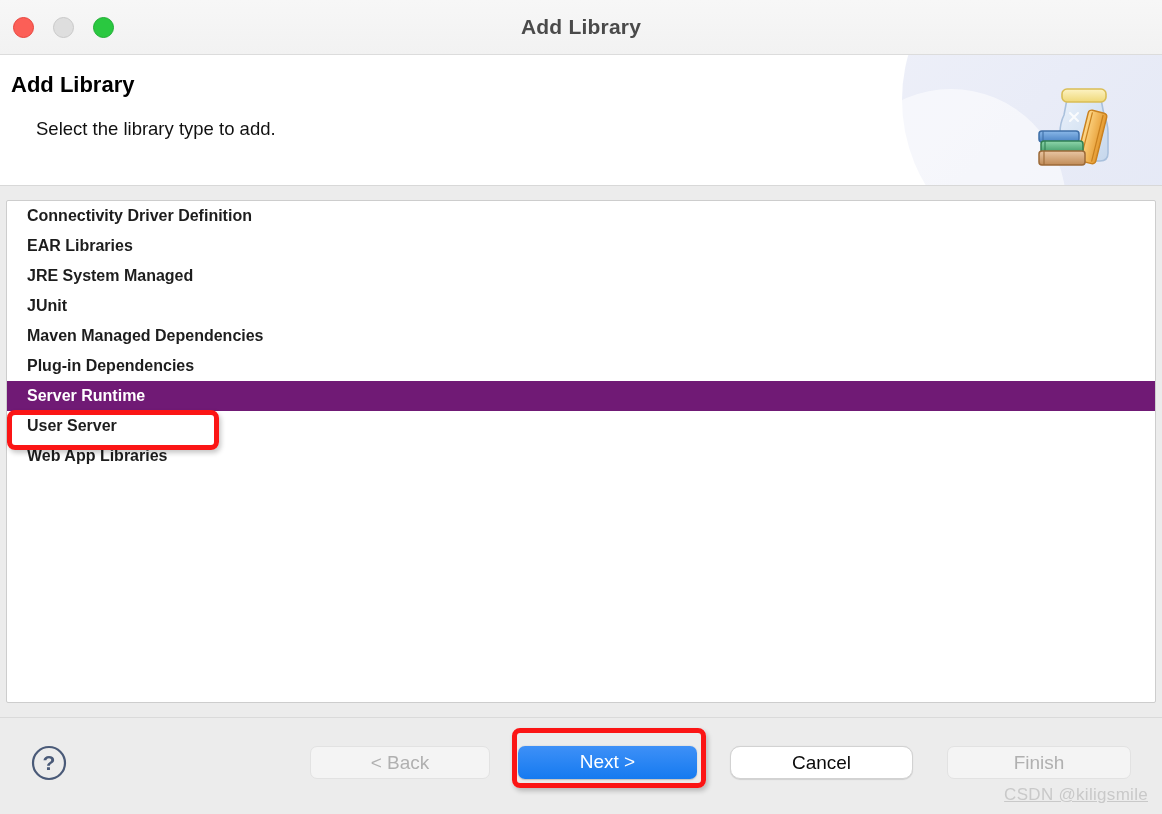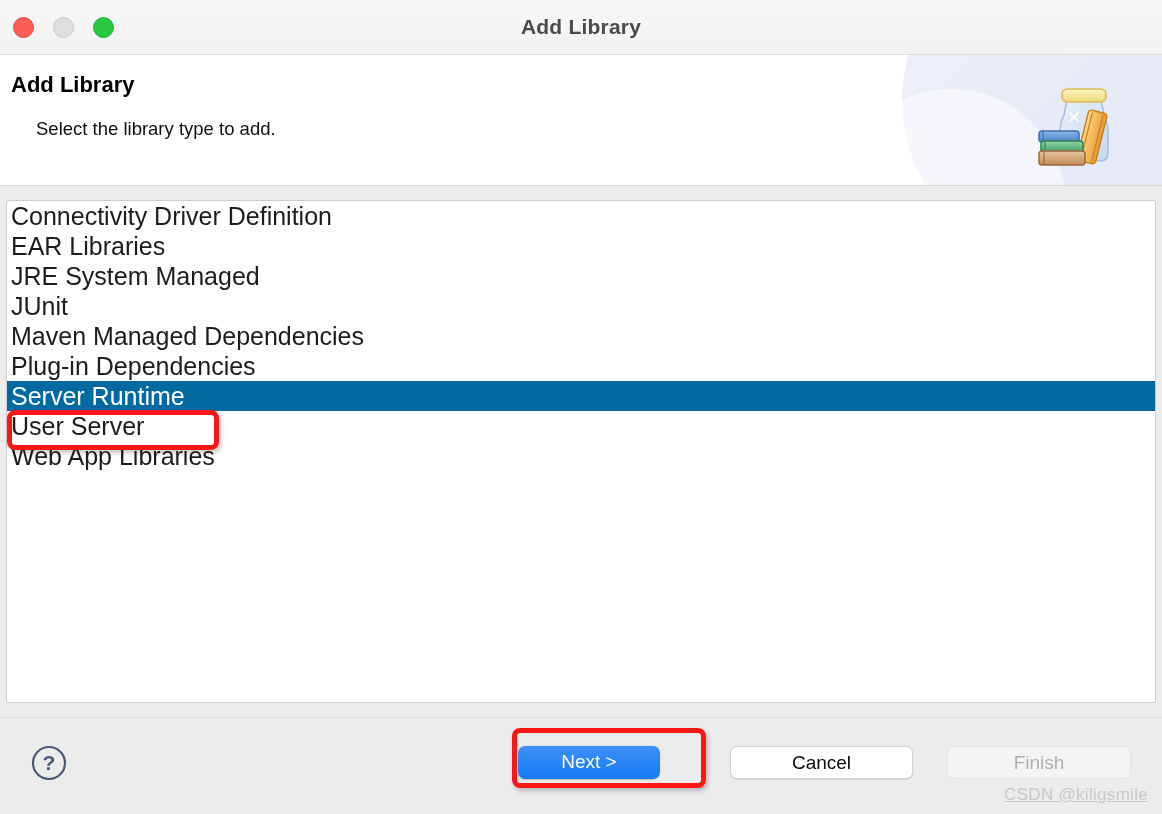--- a/index.html
+++ b/index.html
@@ -110,27 +110,28 @@
     height: 503px;
     background: #ffffff;
     border: 1px solid #cdcdcd;
     border-radius: 2px;
     overflow: hidden;
   }
   .list-row {
     position: relative;
     height: 30px;
     line-height: 30px;
-    padding-left: 4px;
-    font-size: 25px;
+    padding-left: 20px;
+    font-size: 16px;
     color: #1d1d1d;
     white-space: nowrap;
+    font-weight: bold;
   }
   .list-row.selected {
-    background: #0369a1;
+    background: #701a75;
     color: #ffffff;
   }
 
   
   .redbox {
     position: absolute;
     border: 5px solid #fb1515;
     border-radius: 8px;
     pointer-events: none;
     box-shadow: 2px 3px 5px rgba(0,0,0,0.22);
@@ -165,30 +166,31 @@
   }
   .btn-disabled {
     background: #f4f4f4;
     color: #b0b0b0;
     border-color: #e2e2e2;
   }
   .btn-normal {
     background: #ffffff;
     color: #0a0a0a;
     box-shadow: 0 0.5px 1px rgba(0,0,0,0.12);
+    border-radius: 10px;
   }
   .btn-default {
     background: linear-gradient(to bottom, #3e90f7 0%, #157af0 100%);
     color: #ffffff;
     border: none;
     box-shadow: 0 0.5px 1.5px rgba(0,0,0,0.2);
   }
 
   #btn-back   { left: 310px; top: 746px; width: 180px; }
-  #btn-next   { left: 518px; top: 746px; width: 142px; }
+  #btn-next   { left: 518px; top: 746px; width: 179px; }
   #btn-cancel { left: 730px; top: 746px; width: 183px; }
   #btn-finish { left: 947px; top: 746px; width: 184px; }
 
   #watermark {
     position: absolute;
     right: 14px; top: 785px;
     font-size: 17px;
     color: #c9c9c9;
     letter-spacing: 0.3px;
     text-decoration: underline;
@@ -278,20 +280,21 @@
 
   <div class="redbox" id="redbox-list"></div>
 
   <div id="footer"></div>
 
   <svg id="help-icon" viewBox="0 0 36 36">
     <circle cx="18" cy="18" r="16" fill="none" stroke="#4a5a78" stroke-width="2.2"></circle>
     <text x="18" y="25" text-anchor="middle" font-family="Liberation Sans, sans-serif" font-size="21" font-weight="bold" fill="#4a5a78">?</text>
   </svg>
 
+  <div class="btn btn-disabled" id="btn-back">&lt; Back</div>
   <div class="btn btn-default" id="btn-next">Next &gt;</div>
   <div class="btn btn-normal" id="btn-cancel">Cancel</div>
   <div class="btn btn-disabled" id="btn-finish">Finish</div>
 
   <div class="redbox" id="redbox-next"></div>
 
   <div id="watermark">CSDN @kiligsmile</div>
 
 </div>
 

